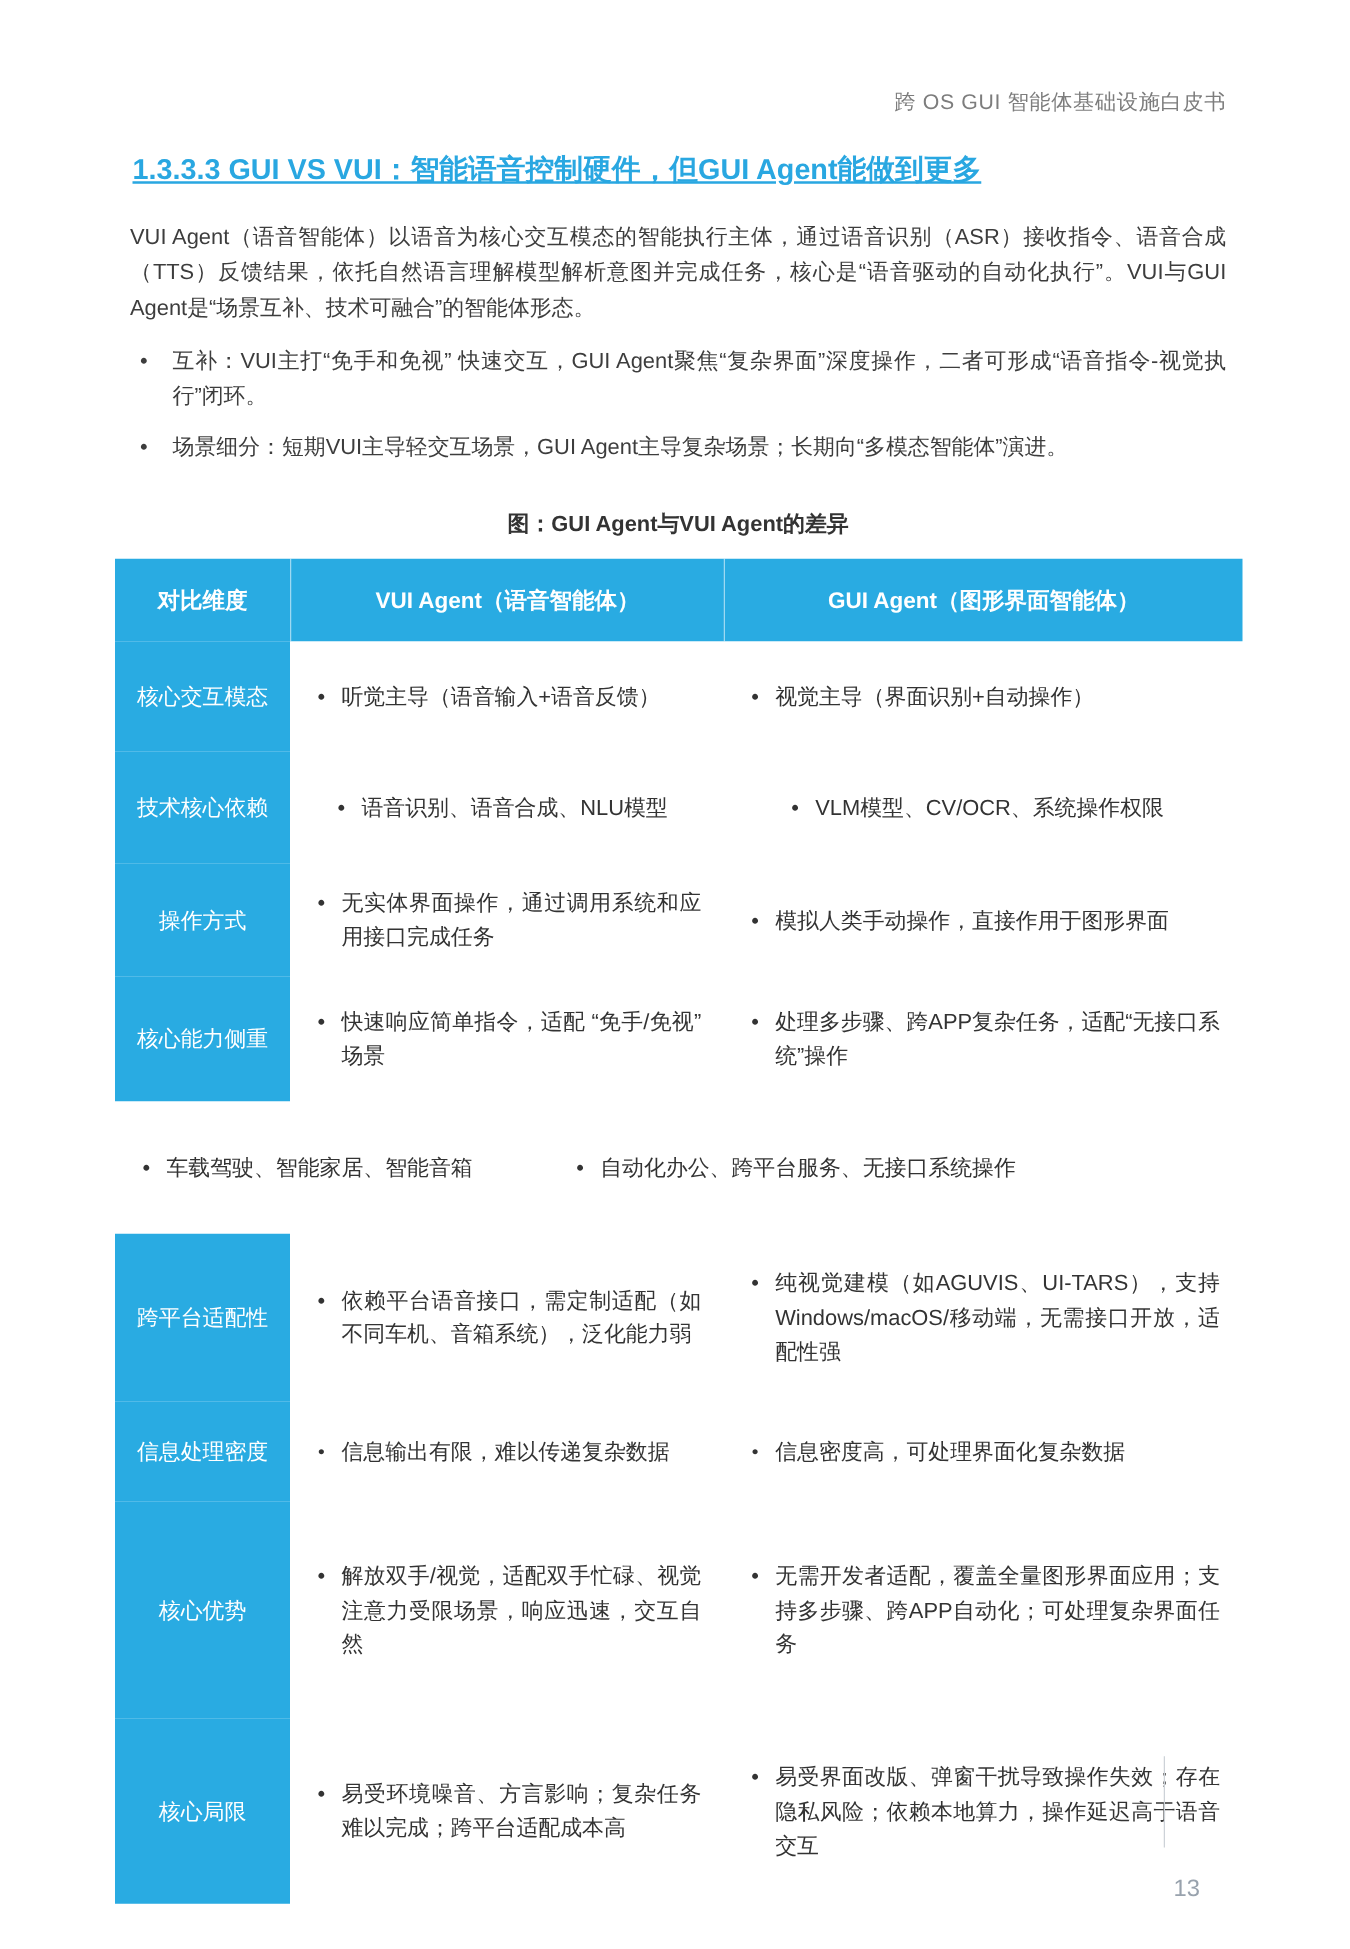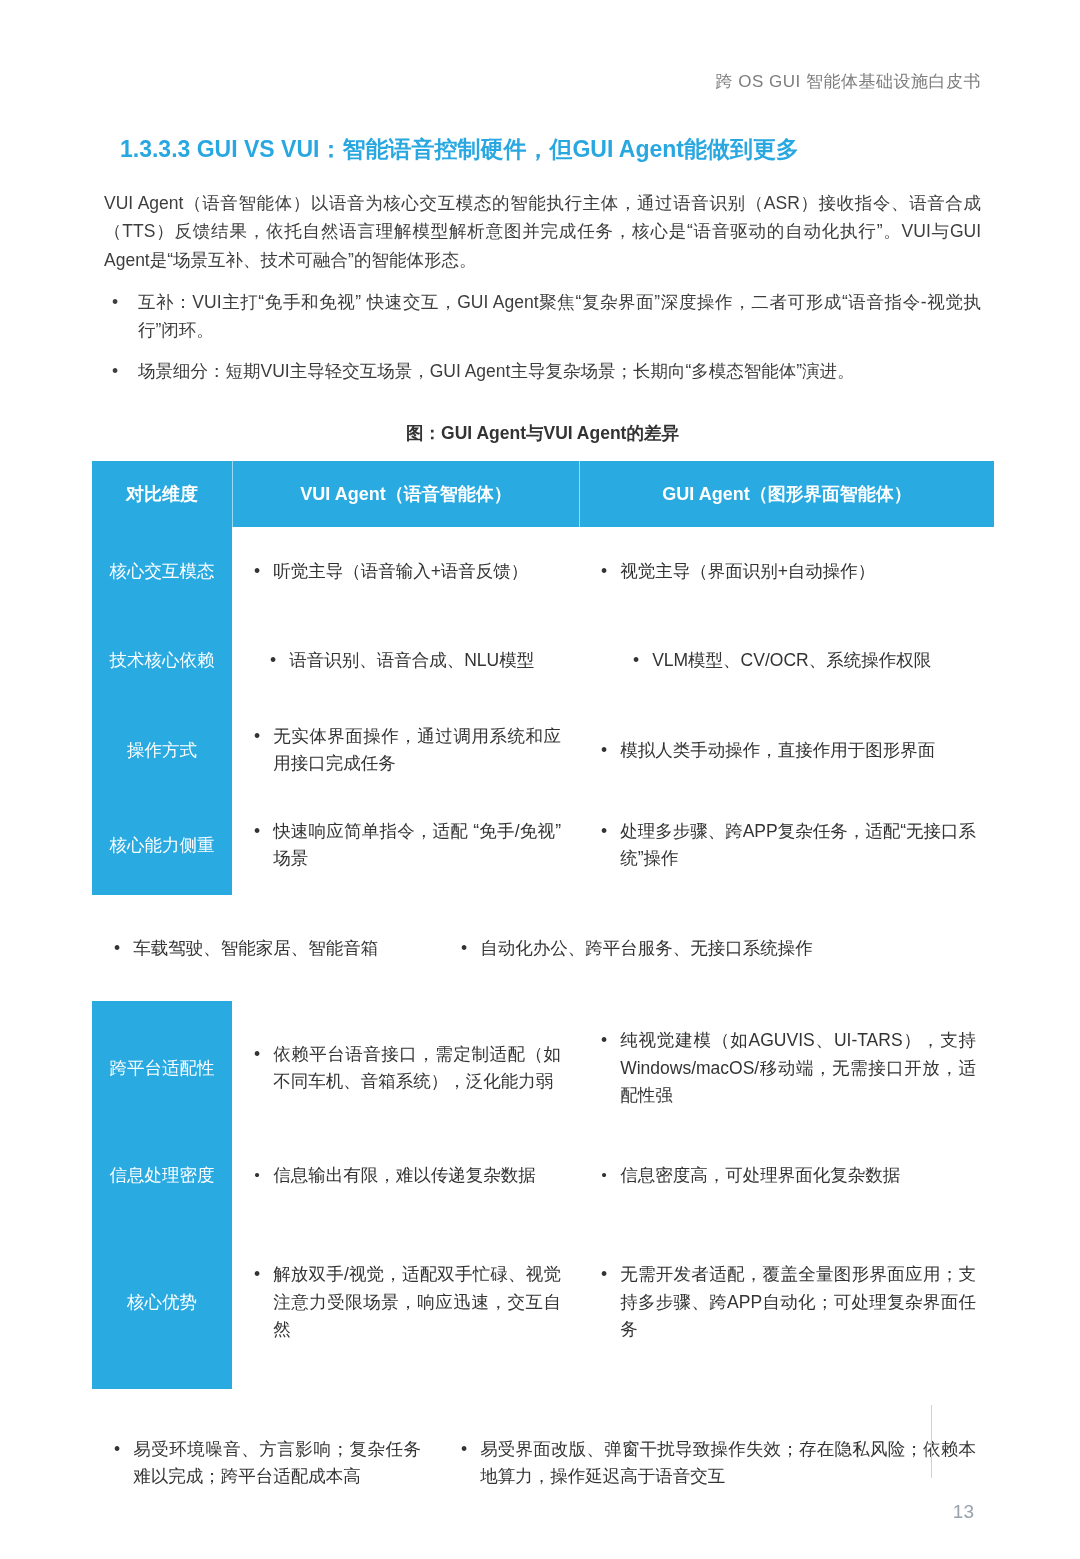--- a/index.html
+++ b/index.html
@@ -19,25 +19,26 @@
     right:95px;
     font-size:17px;
     color:#7d7d7d;
     letter-spacing:0.5px;
   }
   .content{
     padding:118px 95px 0 100px;
     box-sizing:border-box;
   }
   .section-heading{
-    margin:16px;
+    margin:2px;
     font-size:23px;
     font-weight:bold;
     color:#29a7e1;
     line-height:1.35;
+    text-decoration:underline;
   }
   .intro{
     margin:24px 0 0 0;
     font-size:17.5px;
     line-height:1.62;
     color:#3d3d3d;
     text-align:justify;
   }
   .bullets{
     list-style:none;
@@ -140,21 +141,21 @@
   .footer-divider{
     position:absolute;
     right:144px;
     bottom:81px;
     width:1px;
     height:73px;
     background:#cdd2d8;
   }
   .page-num{
     position:absolute;
-    right:102px;
+    right:116px;
     bottom:36px;
     font-size:19px;
     color:#98a2ad;
   }
 </style>
 </head>
 <body>
 
 <div class="page">
 
@@ -301,20 +302,21 @@
               </span>
             </div>
             <div class="t-cell col-gui">
               <span class="inner">
                 <span class="blt">•</span>
                 <span class="txt">无需开发者适配，覆盖全量图形界面应用；支持多步骤、跨APP自动化；可处理复杂界面任务</span>
               </span>
             </div>
           </div>
           <div class="t-row">
+            <div class="t-dim">核心局限</div>
             <div class="t-cell col-vui">
               <span class="inner">
                 <span class="blt">•</span>
                 <span class="txt">易受环境噪音、方言影响；复杂任务难以完成；跨平台适配成本高</span>
               </span>
             </div>
             <div class="t-cell col-gui">
               <span class="inner">
                 <span class="blt">•</span>
                 <span class="txt">易受界面改版、弹窗干扰导致操作失效；存在隐私风险；依赖本地算力，操作延迟高于语音交互</span>

